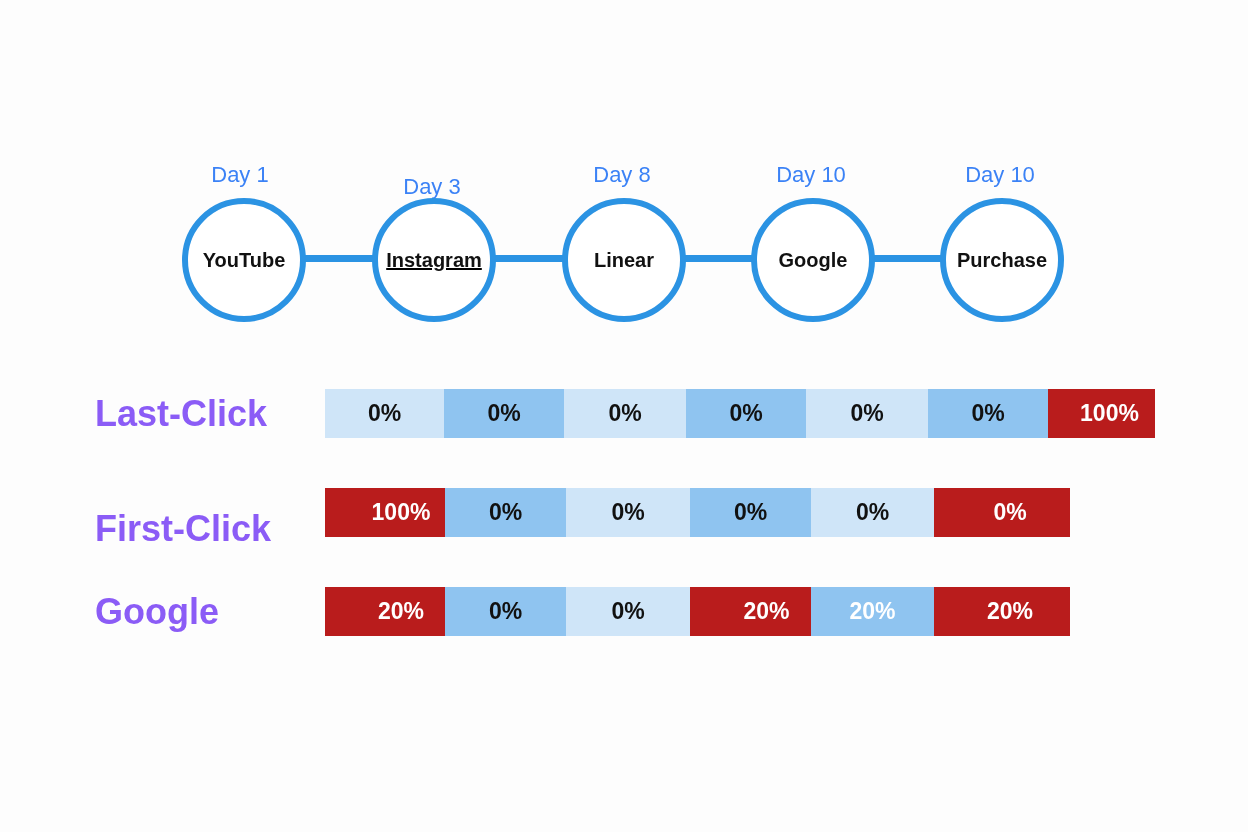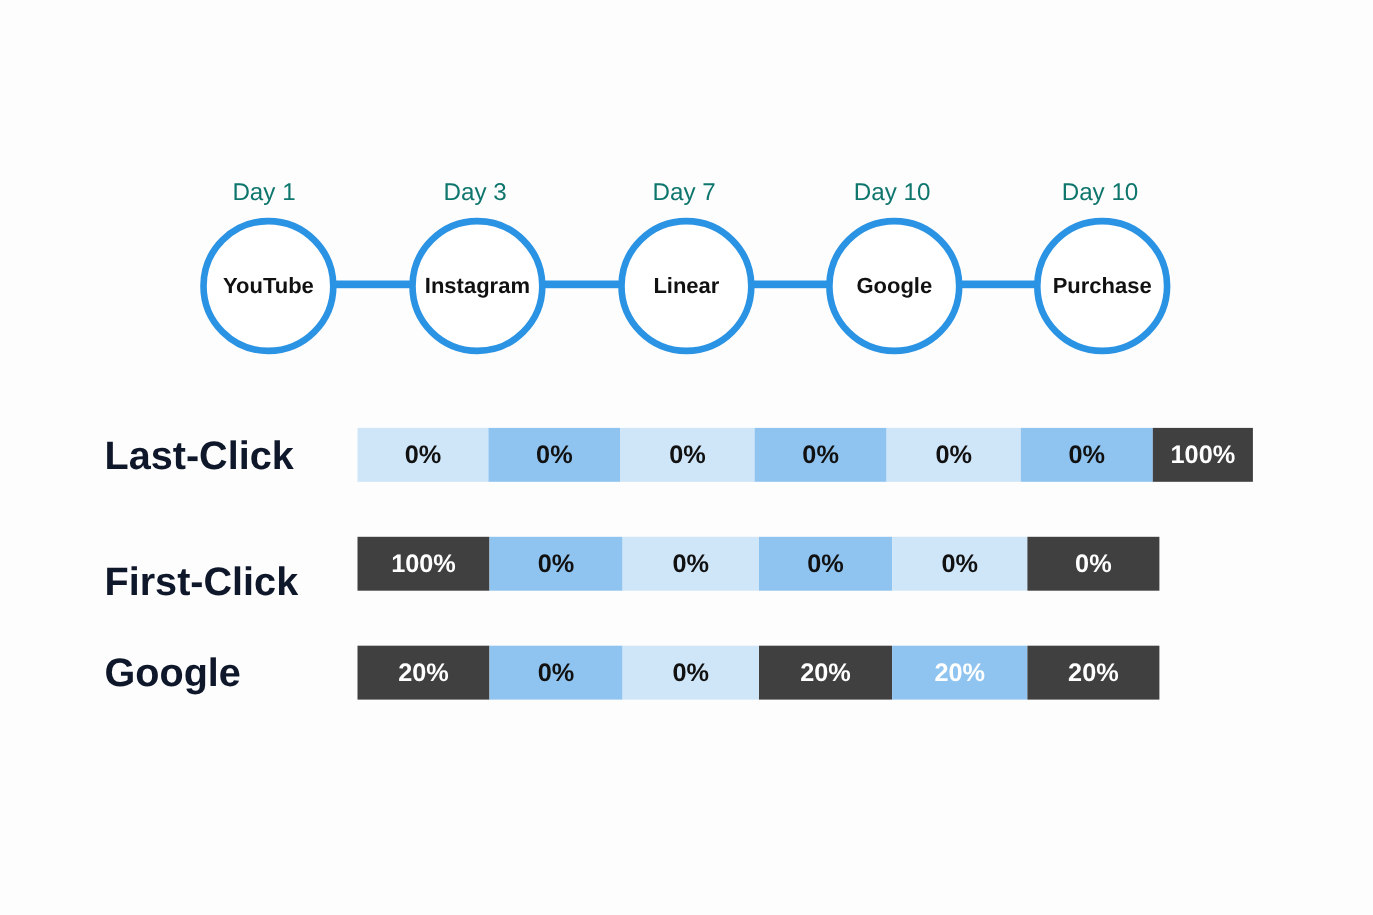--- a/index.html
+++ b/index.html
@@ -14,54 +14,54 @@
     .node {
       position: absolute; top: 198px; width: 112px; height: 112px;
       border: 6px solid #2b93e3; border-radius: 50%;
       background: #ffffff; display: flex; align-items: center; justify-content: center;
     }
     .node-label {
       font-weight: bold; font-size: 20px; color: #111; white-space: nowrap;
     }
     .day-label {
       position: absolute; top: 162px; width: 140px; text-align: center;
-      font-size: 22px; color: #0f766e;
+      font-size: 22px; color: #3b82f6;
     }
     .row-label {
-      position: absolute; left: 95px; font-weight: bold; font-size: 36px; color: #0f172a;
+      position: absolute; left: 95px; font-weight: bold; font-size: 36px; color: #8b5cf6;
       line-height: 49px; height: 49px;
     }
     .seg {
       position: absolute; height: 49px; display: flex; align-items: center; justify-content: center;
       font-weight: bold; font-size: 23px; color: #111;
     }
     .seg.light { background: #cfe5f8; }
     .seg.mid { background: #8fc4f0; }
-    .seg.dark { background: #404040; color: #ffffff; }
+    .seg.dark { background: #b91c1c; color: #ffffff; padding-left: 16px; }
     .seg.mid.white { color: #ffffff; }
   </style>
 </head>
 <body>
 
 <div>
   <div class="connector" style="left:300px;width:80px;"></div>
   <div class="connector" style="left:490px;width:80px;"></div>
   <div class="connector" style="left:680px;width:80px;"></div>
   <div class="connector" style="left:868px;width:80px;"></div>
 
   <div class="day-label" style="left:170px;">Day 1</div>
-  <div class="day-label" style="left:362px;">Day 3</div>
-  <div class="day-label" style="left:552px;">Day 7</div>
+  <div class="day-label" style="left:362px;margin-top:12px;">Day 3</div>
+  <div class="day-label" style="left:552px;">Day 8</div>
   <div class="day-label" style="left:741px;">Day 10</div>
   <div class="day-label" style="left:930px;">Day 10</div>
 
   <div class="node" style="left:182px;">
     <span class="node-label">YouTube</span>
   </div>
-  <div class="node" style="left:372px;">
+  <div class="node" style="left:372px;text-decoration:underline;">
     <span class="node-label">Instagram</span>
   </div>
   <div class="node" style="left:562px;">
     <span class="node-label">Linear</span>
   </div>
   <div class="node" style="left:751px;text-align:right;">
     <span class="node-label">Google</span>
   </div>
   <div class="node" style="left:940px;text-align:right;">
     <span class="node-label">Purchase</span>

